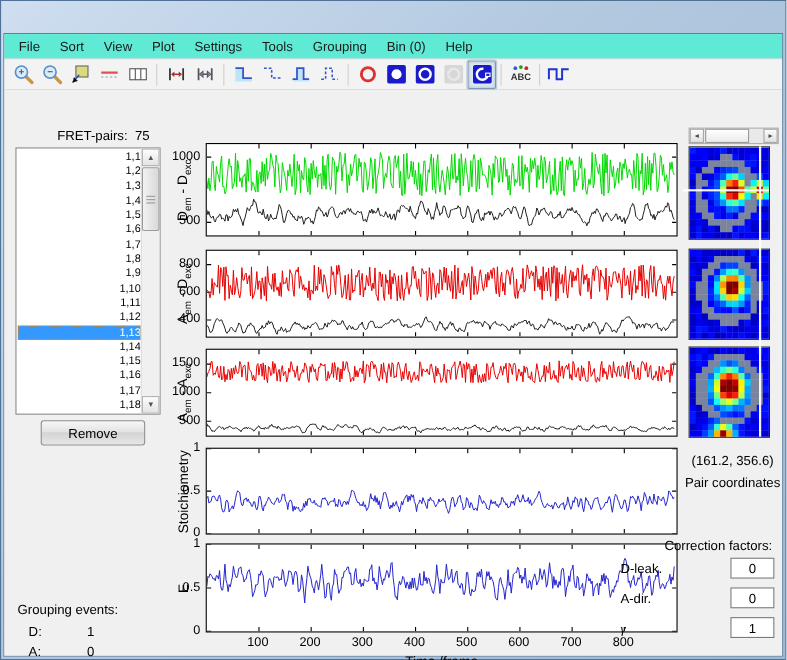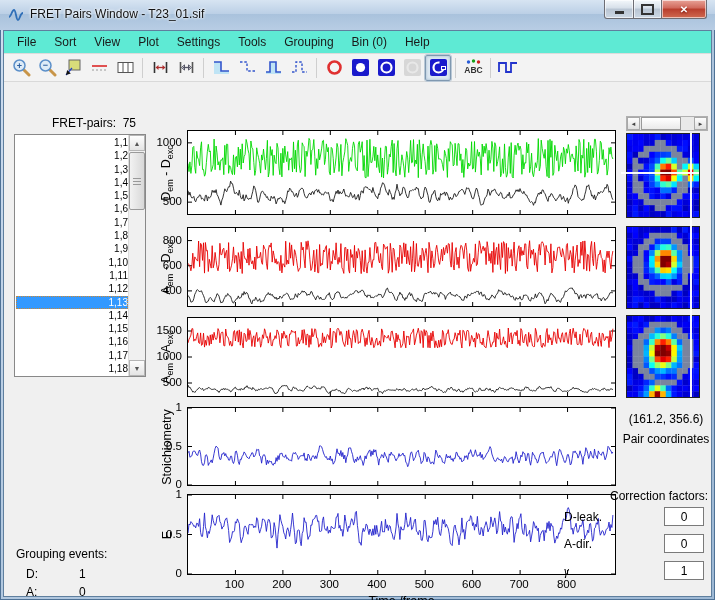--- a/index.html
+++ b/index.html
@@ -76,45 +76,30 @@
   .hslider{position:absolute;left:622px;top:34px;width:82px;height:15px;background:#e9e9e9;border:1px solid #b0b0b0;box-sizing:border-box;}
   .hs-btn{position:absolute;top:0;width:13px;height:13px;background:linear-gradient(#fdfdfd,#e0e0e0);
           border:1px solid #a8a8a8;box-sizing:border-box;font-size:6px;color:#444;display:flex;align-items:center;justify-content:center;}
   .hs-thumb{position:absolute;top:0;height:13px;background:linear-gradient(#ffffff,#eaeaea);
             border:1px solid #9a9a9a;box-sizing:border-box;}
   .heatmap{position:absolute;left:622px;width:72px;border:1px solid #222;box-sizing:content-box;}
   .hm0{top:51px;height:83px;} .hm1{top:144px;height:81px;} .hm2{top:233px;height:81px;}
   .cross-v{position:absolute;width:1.5px;background:rgba(255,255,255,.95);z-index:5;}
   .cross-h{position:absolute;height:1.5px;background:rgba(255,255,255,.95);z-index:5;}
   .rp-text{position:absolute;left:612px;width:100px;text-align:center;font-size:12px;color:#000;}
-  .cf-title{position:absolute;left:600px;width:110px;text-align:center;font-size:12px;color:#000;}
+  .cf-title{position:absolute;left:600px;width:110px;text-align:left;font-size:12px;color:#000;}
   .cf-label{position:absolute;left:560px;width:95px;text-align:left;font-size:12px;color:#000;}
   .cf-input{position:absolute;left:660px;width:40px;height:19px;background:#fff;border:1px solid #7a7a7a;
             box-sizing:border-box;font-size:12px;text-align:center;font-family:"Liberation Sans",sans-serif;padding:0;}
   .italic{font-style:italic;font-family:"Liberation Serif",serif;}
 </style>
 </head>
 <body>
 
 <div id="app">
-  <div class="titlebar">
-    <svg class="title-icon" viewBox="0 0 16 16">
-      <path d="M1,10 C3,10 4,3 6,3 C8,3 8,13 10,13 C12,13 12,6 15,6" fill="none" stroke="#2f6fb8" stroke-width="1.8"></path>
-    </svg>
-    <span class="title-text">FRET Pairs Window - T23_01.sif</span>
-    <div class="winbtns">
-      <div class="winbtn min">
-          <span class="glyph-min"></span>
-        </div>
-      <div class="winbtn max">
-          <span class="glyph-max"></span>
-        </div>
-      <div class="winbtn close">✕</div>
-    </div>
-  </div>
 
   <div class="win-inner">
     <div class="menubar" id="menubar">
         <div class="menu-item">File</div>
         <div class="menu-item">Sort</div>
         <div class="menu-item">View</div>
         <div class="menu-item">Plot</div>
         <div class="menu-item">Settings</div>
         <div class="menu-item">Tools</div>
         <div class="menu-item">Grouping</div>
@@ -276,20 +261,21 @@
           </div>
         <div class="vscroll">
           <div class="vs-btn" style="top:0;">▲</div>
           <div class="vs-thumb" style="top:17px;height:58px;">
               <div class="vs-grip"></div>
             </div>
           <div class="vs-btn" style="bottom:0;">▼</div>
         </div>
       </div>
 
+      <div class="btn" style="left:33px;top:300px;width:93px;height:21px;">Remove</div>
 
       <span class="lbl" style="left:12px;top:465px;">Grouping events:</span>
       <div id="bleachrows">
           <span class="lbl" style="left: 22px; top: 485px;">D:</span>
           <span class="lbl" style="left: 75px; top: 485px;">1</span>
           <span class="lbl" style="left: 22px; top: 503px;">A:</span>
           <span class="lbl" style="left: 75px; top: 503px;">0</span>
         </div>
 
       <div id="plots">

